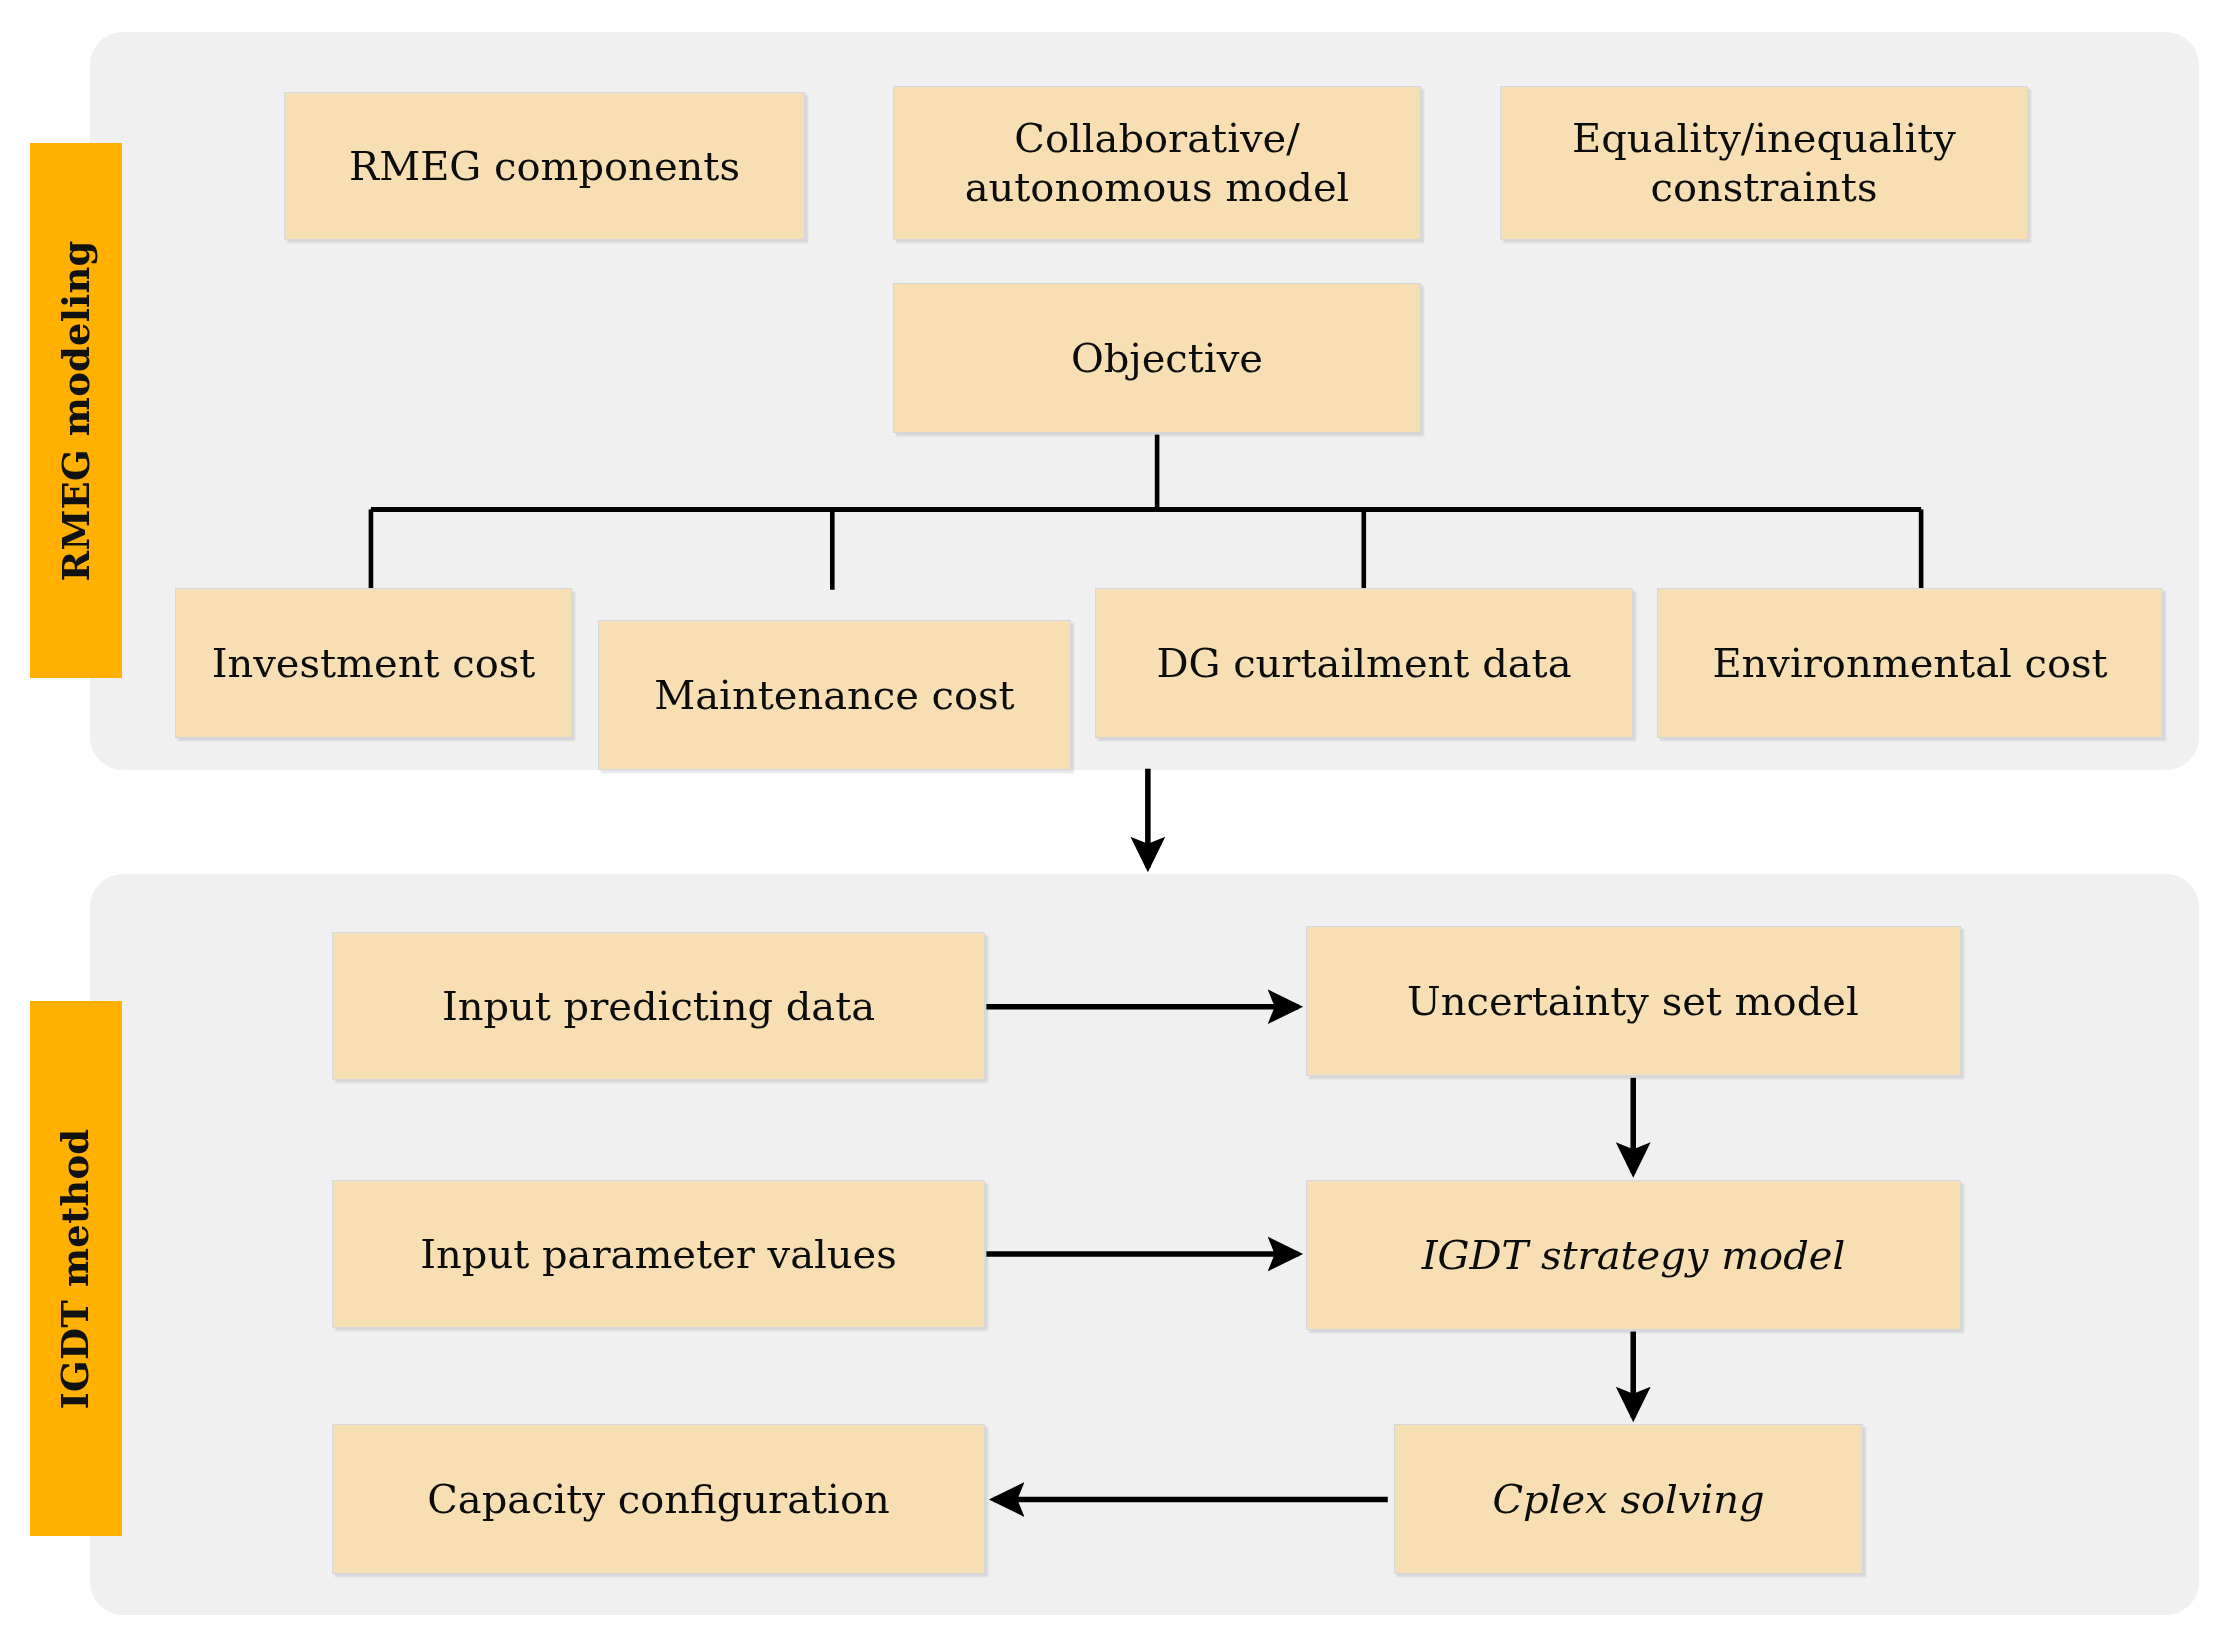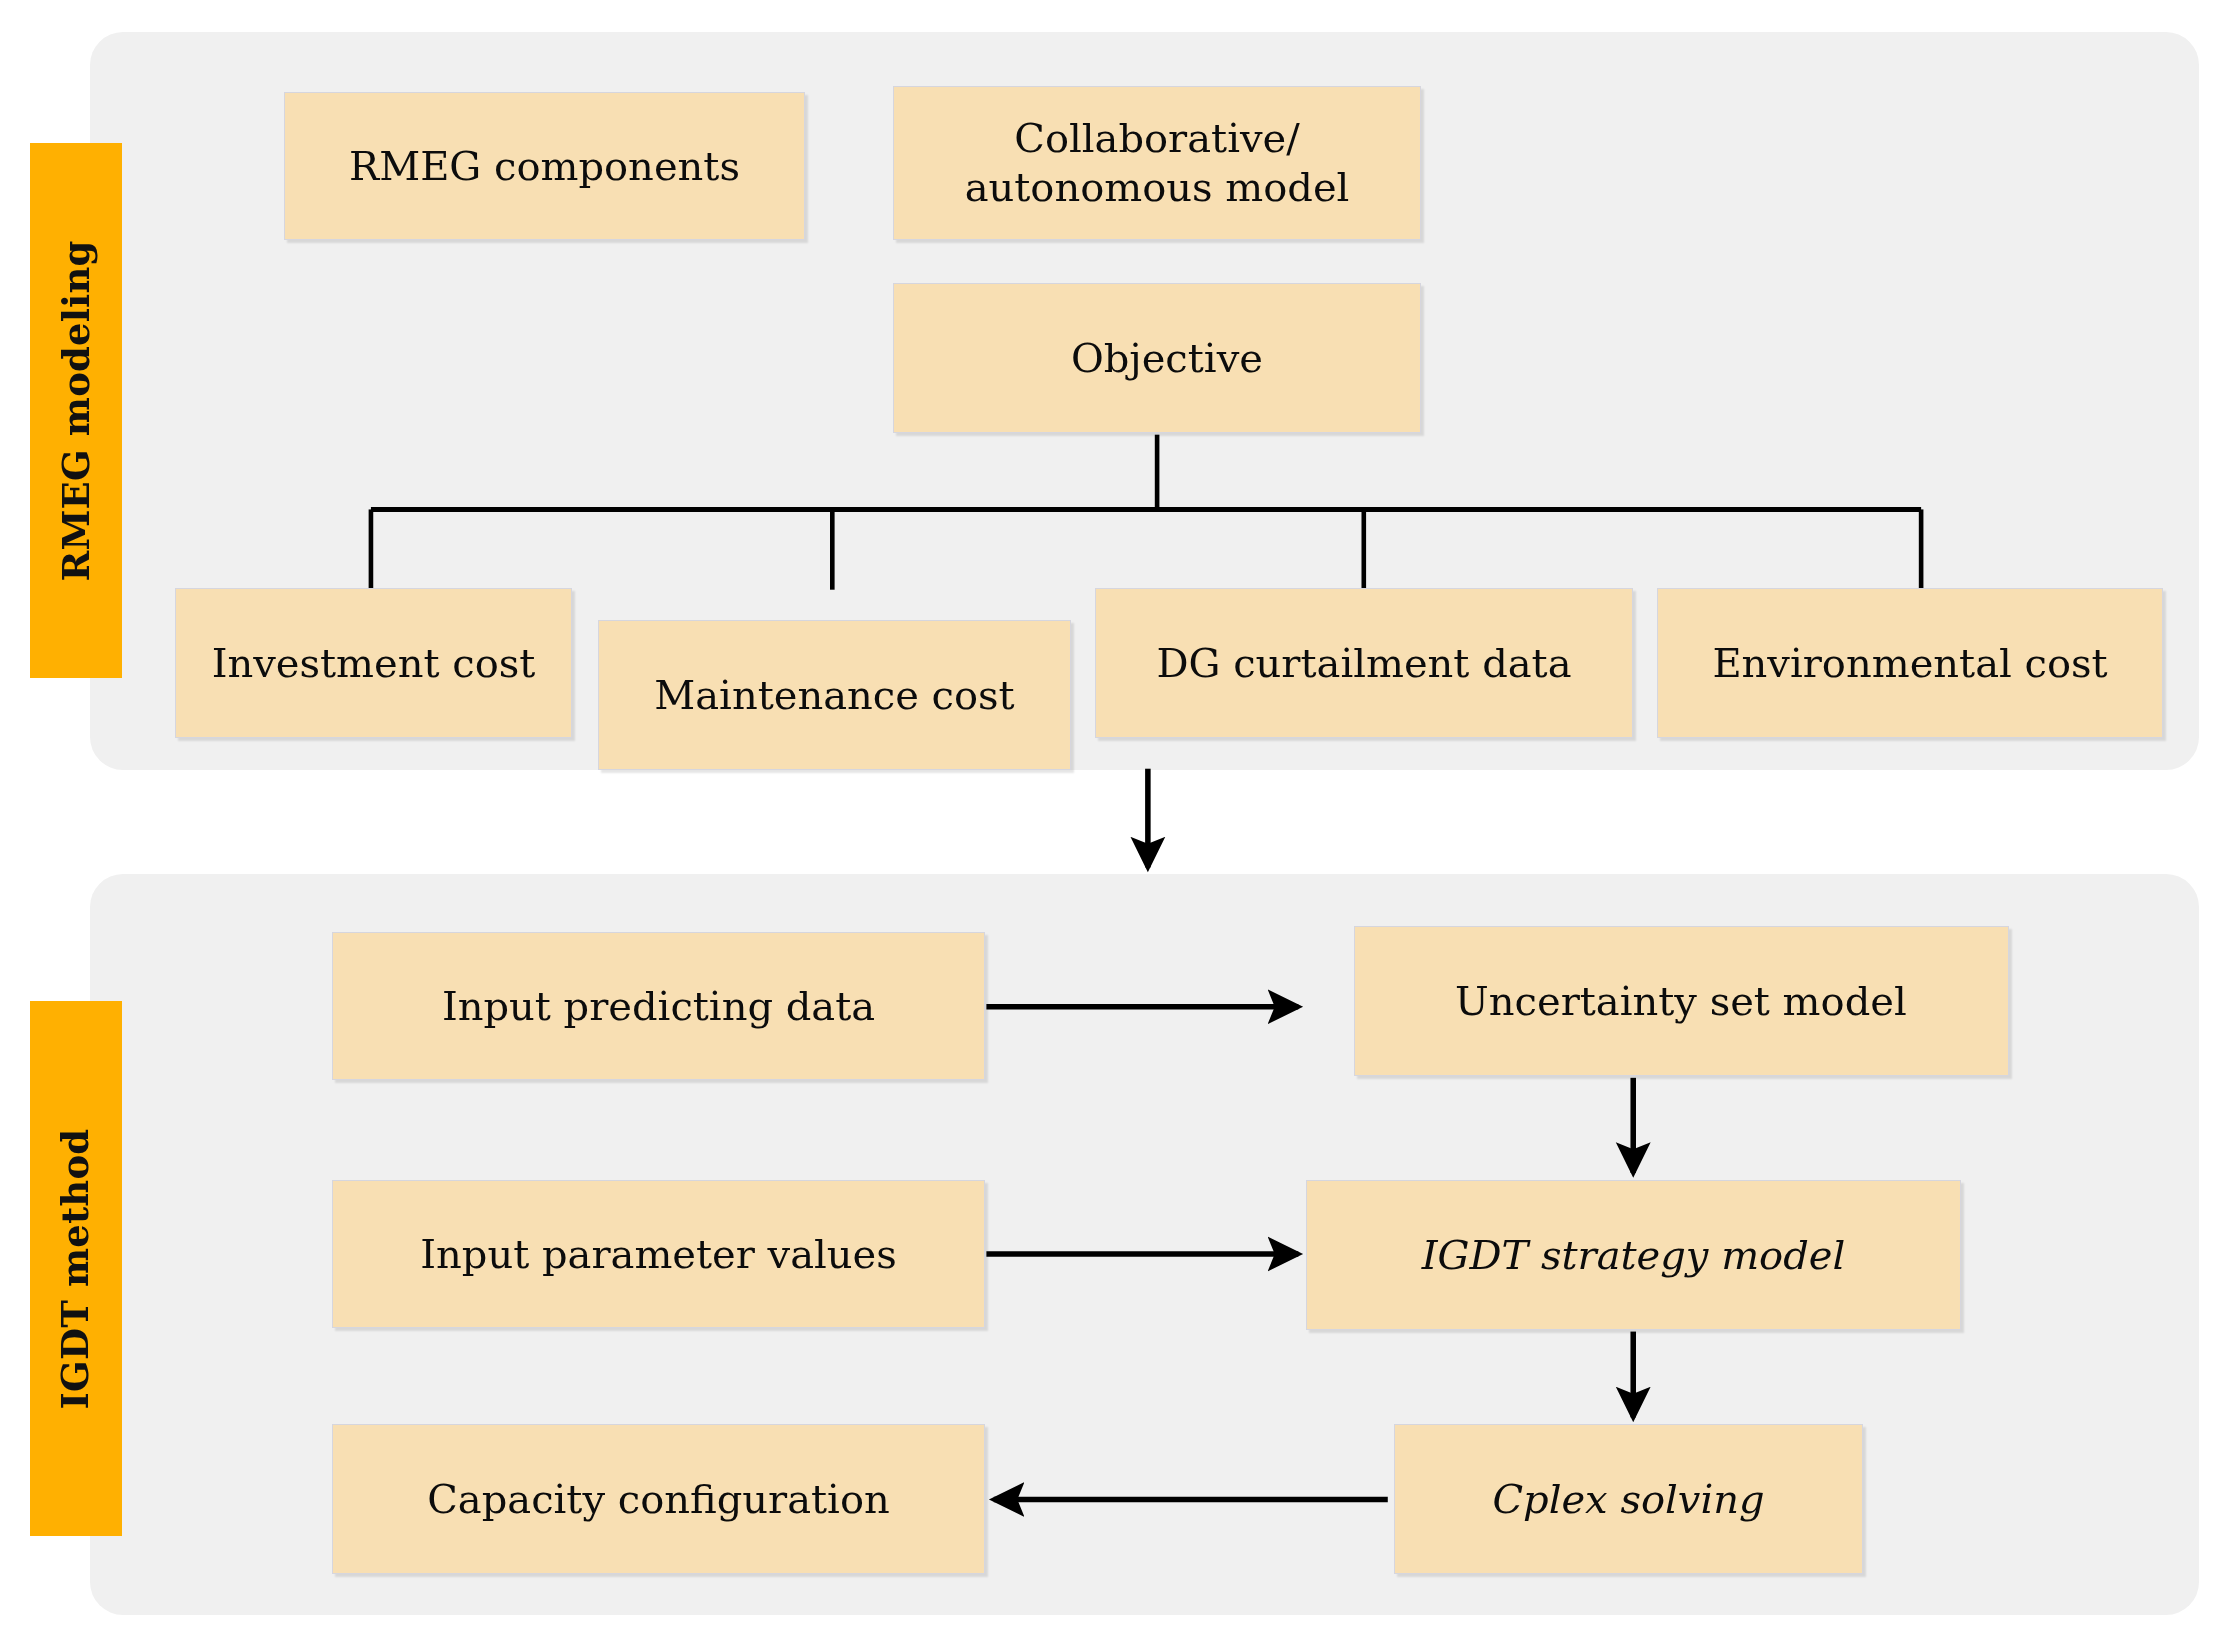--- a/index.html
+++ b/index.html
@@ -36,21 +36,21 @@
   #box-constraints{left:1500px;top:86px;width:528px;height:154px;}
   #box-objective{left:893px;top:283px;width:528px;height:150px;padding-left:29px;}
 
   #box-investment-cost{left:175px;top:588px;width:397px;height:150px;text-align:right;}
   #box-maintenance-cost{left:598px;top:620px;width:473px;height:150px;}
   #box-dg-curtailment-cost{left:1095px;top:588px;width:538px;height:150px;}
   #box-environmental-cost{left:1657px;top:588px;width:506px;height:150px;}
 
   
   #box-input-predicting{left:332px;top:932px;width:653px;height:148px;}
-  #box-uncertainty{left:1354px;top:926px;width:655px;height:150px;padding-left:8px;}
+  #box-uncertainty{left:1306px;top:926px;width:655px;height:150px;padding-left:8px;}
   #box-input-parameters{left:332px;top:1180px;width:653px;height:148px;}
   #box-igdt-strategy{left:1306px;top:1180px;width:655px;height:150px;font-style:italic;}
   #box-capacity-config{left:332px;top:1424px;width:653px;height:150px;}
   #box-cplex{left:1394px;top:1424px;width:469px;height:150px;font-style:italic;}
 
   
   #wires{position:absolute;left:0;top:0;width:2233px;height:1650px;
          pointer-events:none;}
 </style>
 </head>
@@ -101,20 +101,26 @@
     <span class="bt">RMEG components</span>
   </div>
 
   <div class="box" id="box-collab-model">
     <span>
       <span class="bt">Collaborative/</span>
       <span class="bt">autonomous model</span>
     </span>
   </div>
 
+  <div class="box" id="box-constraints">
+    <span>
+      <span class="bt">Equality/inequality</span>
+      <span class="bt">constraints</span>
+    </span>
+  </div>
 
   <div class="box" id="box-objective">
     <span class="bt">Objective</span>
   </div>
 
   <div class="box" id="box-investment-cost">
     <span class="bt">Investment cost</span>
   </div>
 
   <div class="box" id="box-maintenance-cost">

